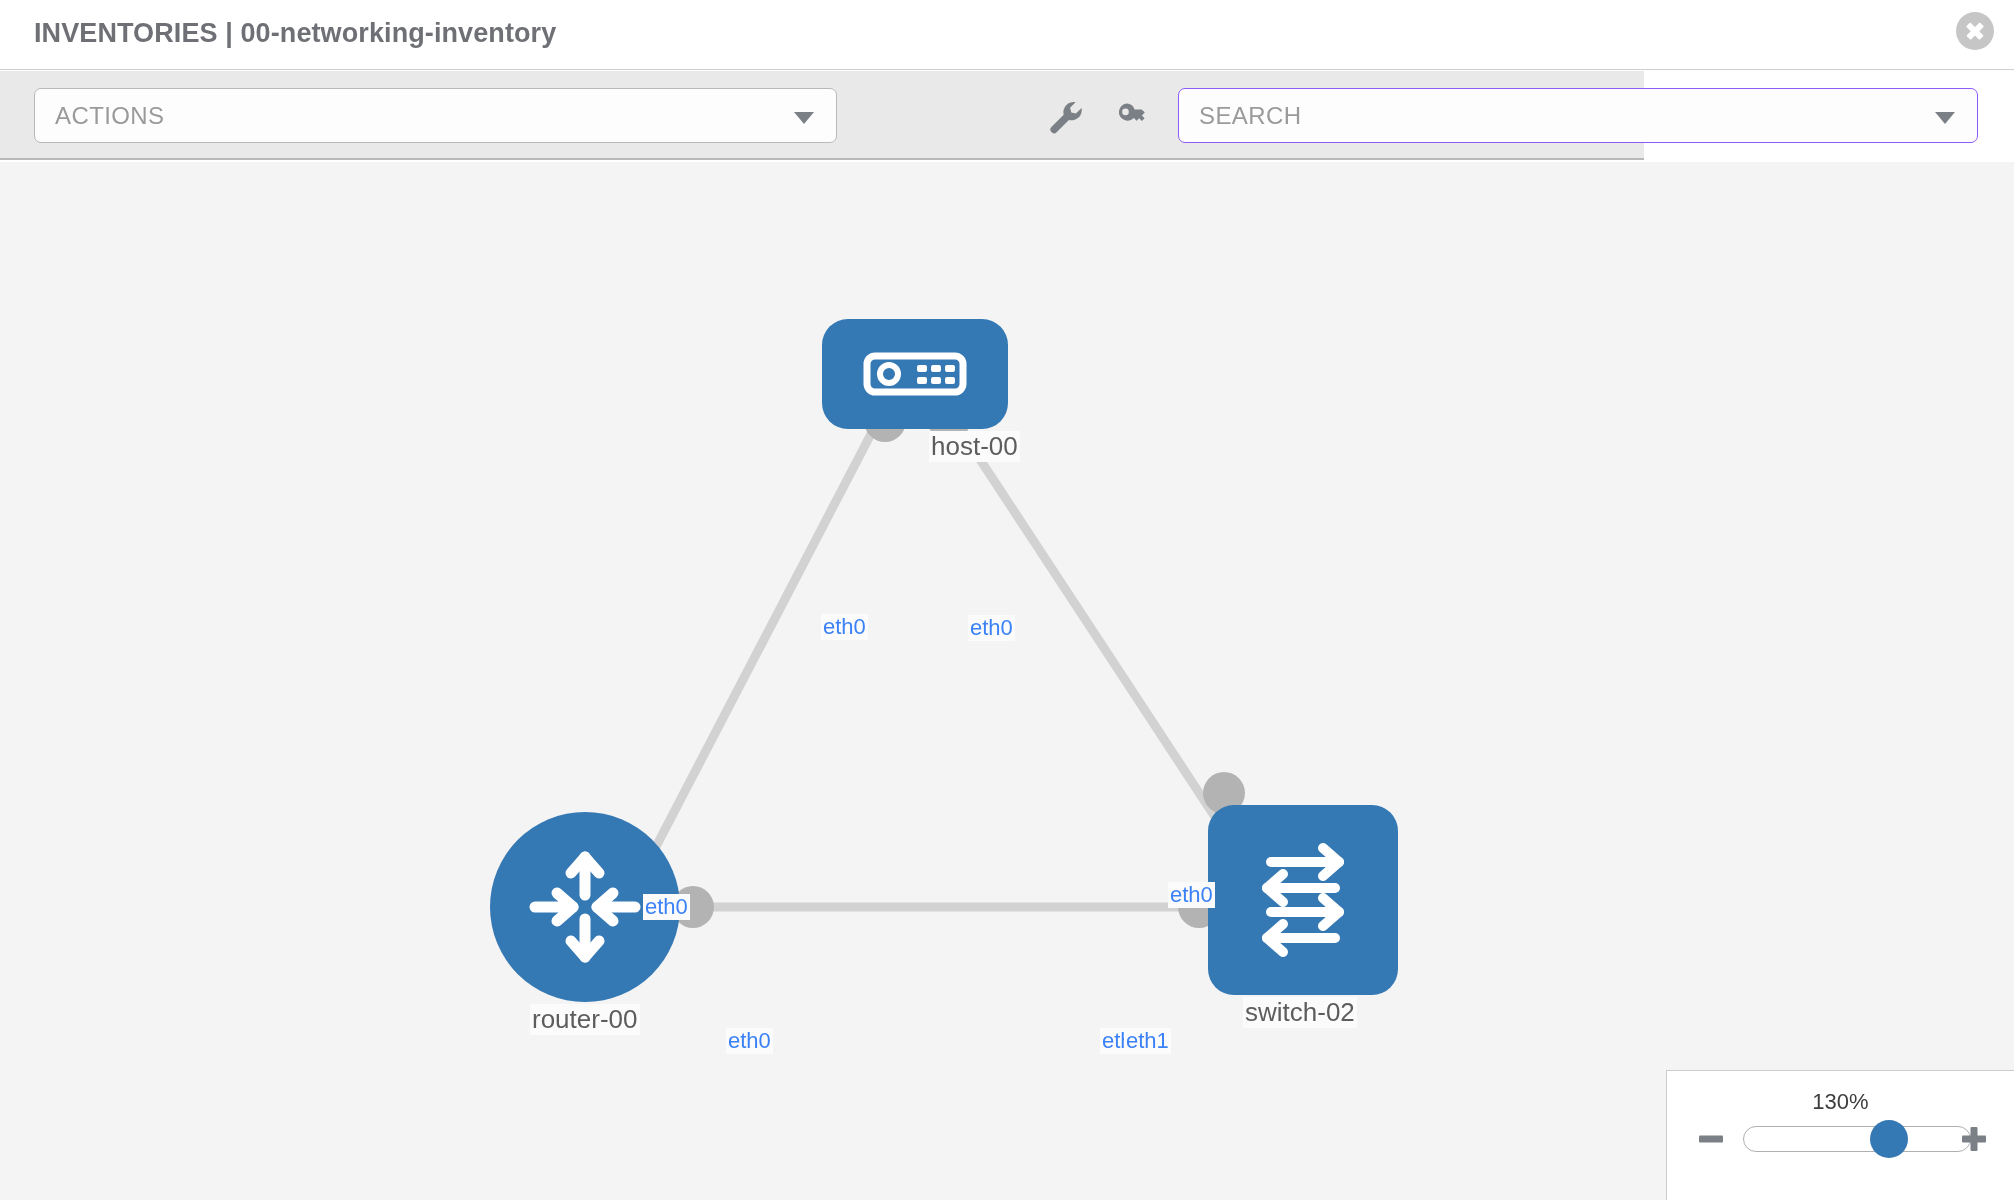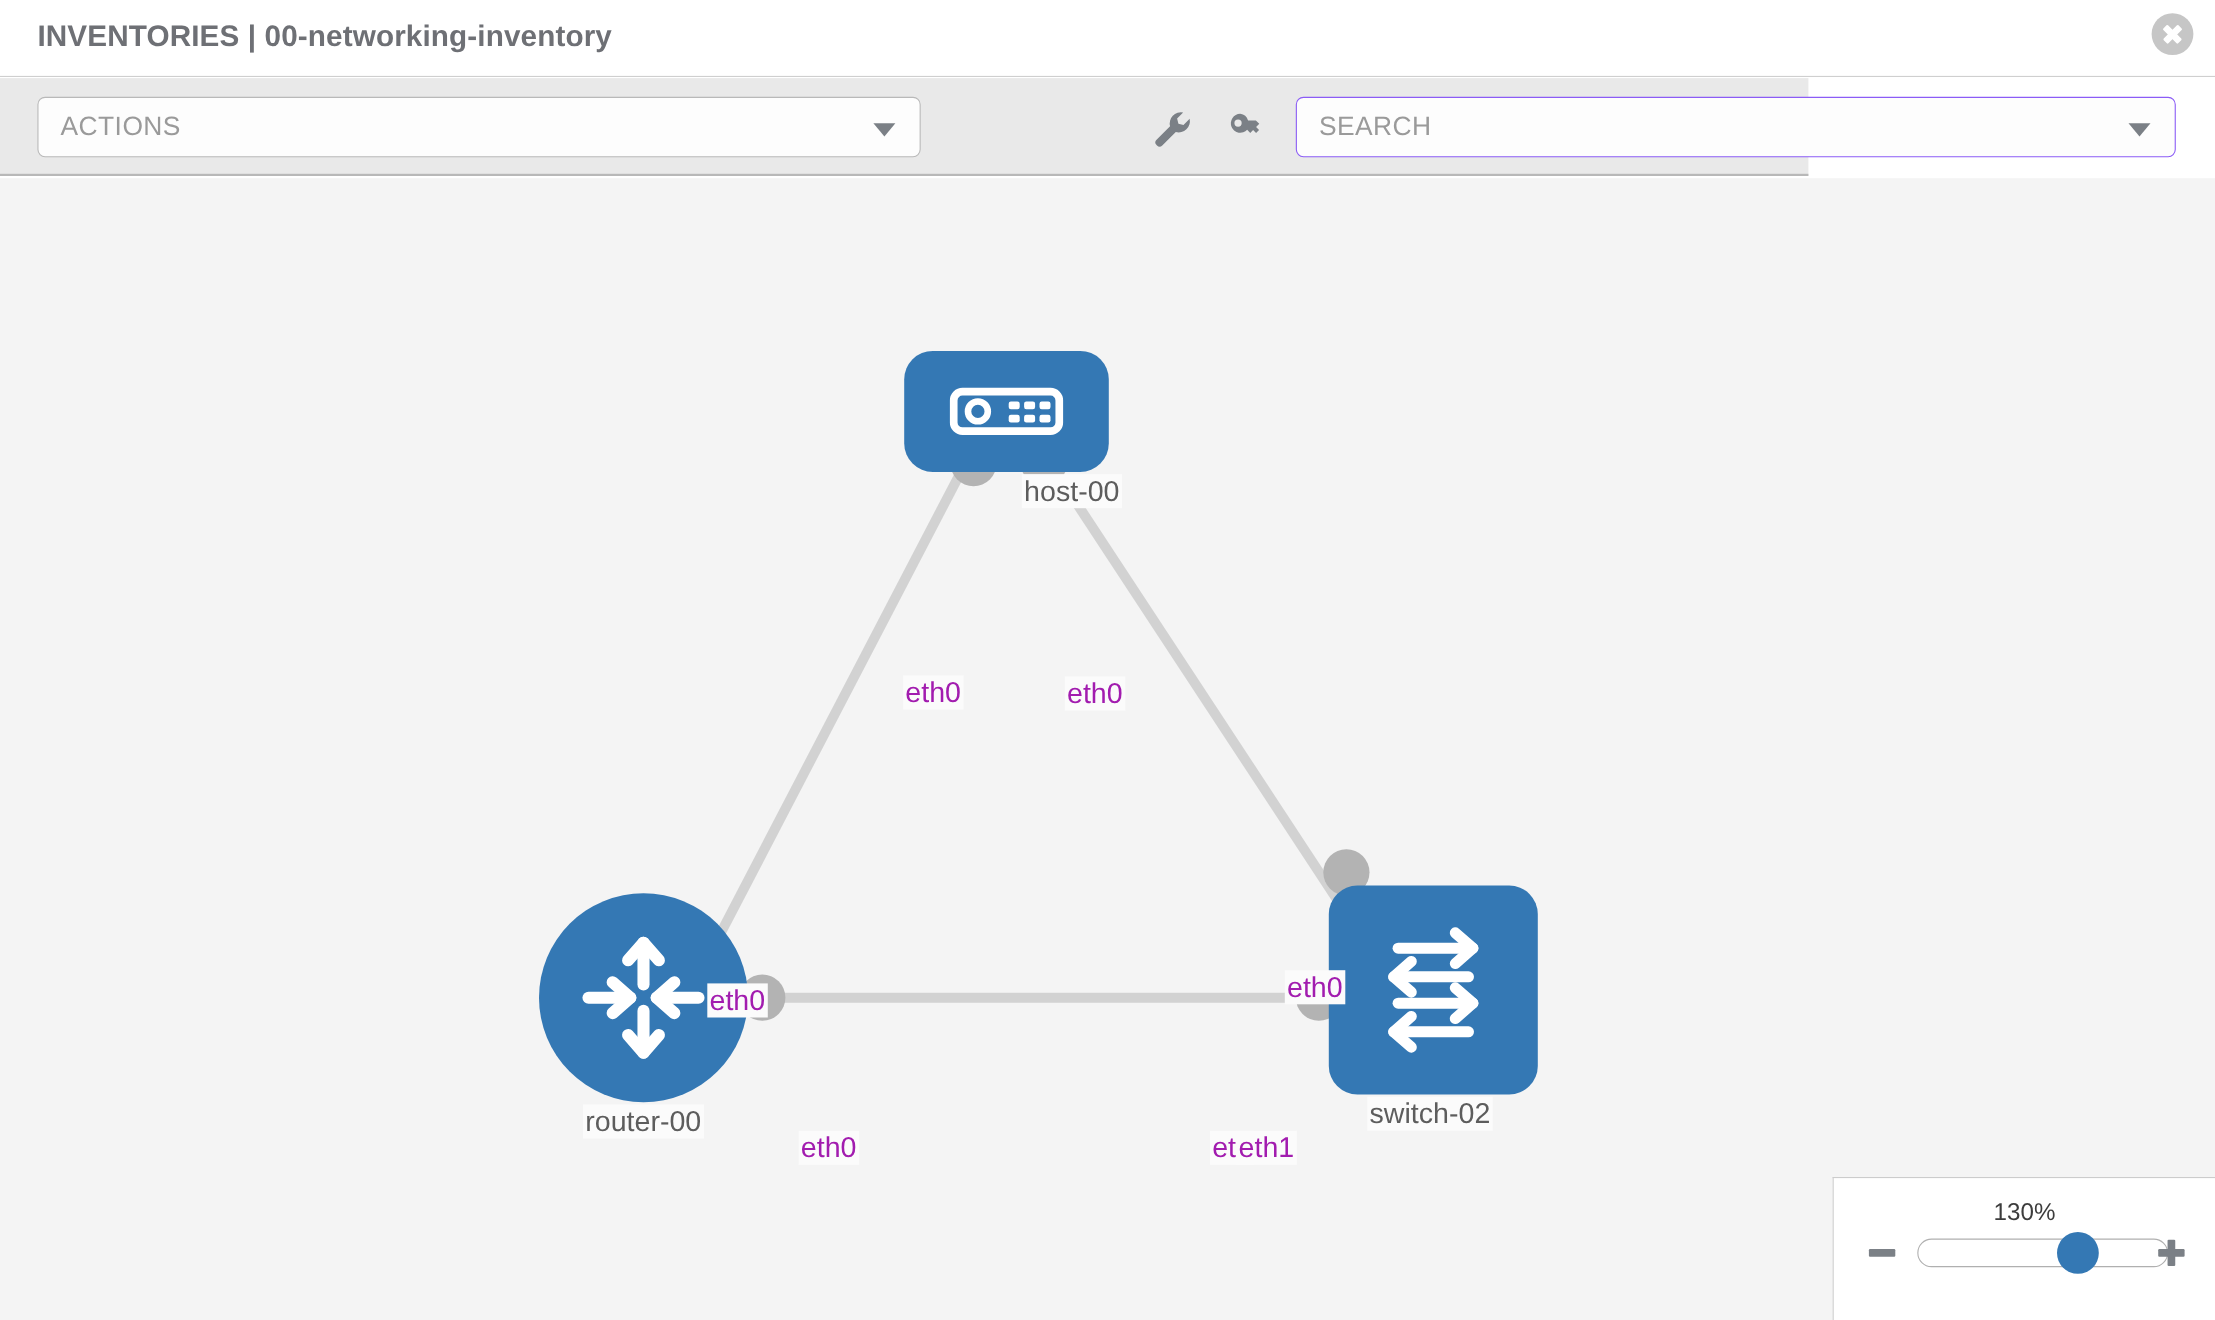--- a/index.html
+++ b/index.html
@@ -116,21 +116,21 @@
 
   
   .port {
     position: absolute; width: 42px; height: 42px; border-radius: 50%;
     background: #b3b3b3; cursor: pointer;
   }
 
   
   .edge-label {
     position: absolute; white-space: nowrap;
-    font-size: 26px; color: #a21caf;
+    font-size: 22px; color: #3b82f6;
     background: #fbfbfb; padding: 0 2px;
   }
 
   
   .zoom-panel {
     position: absolute; right: 0; bottom: 0;
     width: 348px; height: 130px;
     background: #ffffff;
     border-top: 1px solid #cccccc; border-left: 1px solid #cccccc;
   }

